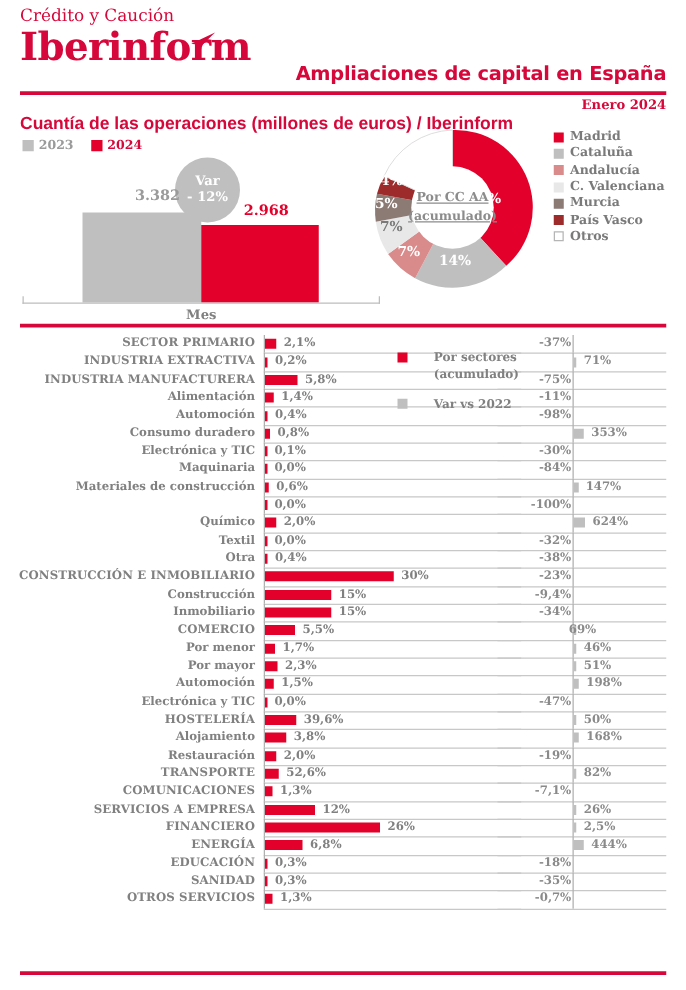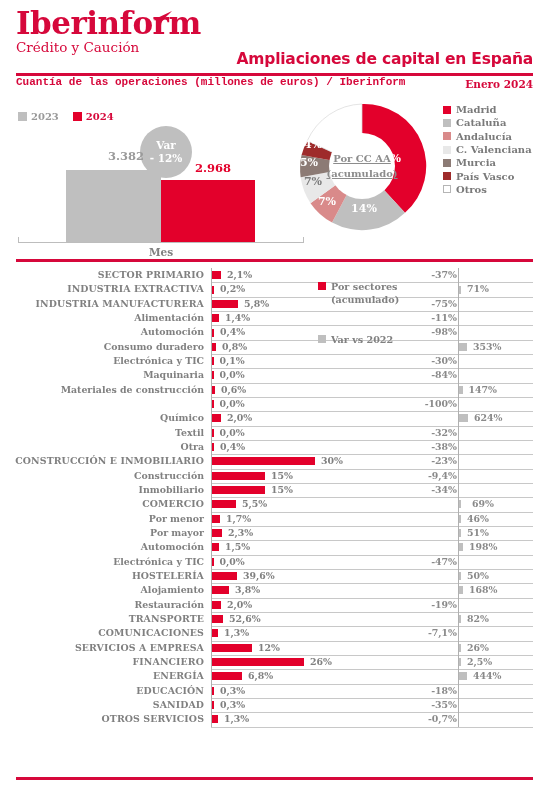--- a/index.html
+++ b/index.html
@@ -23,22 +23,22 @@
     font-size:13.5px;color:#D6083B;line-height:16px;margin-top:-1px;
   }
   #doc-title{
     right:16px;top:50px;text-align:right;
     font-family:"DejaVu Sans","Liberation Sans",sans-serif;
     font-weight:bold;font-size:15.5px;color:#D6083B;white-space:nowrap;
     letter-spacing:-0.2px;
   }
   #rule-top{left:16px;top:73px;width:517px;height:2.5px;background:#D6083B;}
   #sub-left{
-    left:16px;top:76px;font-weight:bold;font-size:11px;color:#D6083B;
-    font-family:Liberation Mono, monospace;white-space:nowrap;
+    left:16px;top:90px;font-weight:bold;font-size:14px;color:#D6083B;
+    font-family:Liberation Sans, sans-serif;white-space:nowrap;
   }
   #sub-right{
     right:16px;top:78px;font-weight:bold;font-size:10.5px;color:#D6083B;
     font-family:"DejaVu Serif","Liberation Serif",serif;white-space:nowrap;
   }
 
   
   #bar-legend{left:18px;top:111px;display:flex;gap:14px;align-items:center;}
   .lg{display:flex;align-items:center;gap:4px;font-weight:bold;font-size:10px;}
   .sw{width:9px;height:9px;display:inline-block;}
@@ -100,39 +100,39 @@
   .sbar{position:absolute;left:212px;top:3.2px;height:8px;background:#E3002B;}
   .sval{position:absolute;top:1px;font-weight:bold;font-size:9.4px;color:#808080;white-space:nowrap;}
 
   .vneg{position:absolute;top:1px;right:92px;width:70px;text-align:right;
     font-weight:bold;font-size:9.4px;color:#8a8a8a;white-space:nowrap;}
   .vbar{position:absolute;left:459px;top:3.2px;height:8px;background:#BFBFBF;}
   .vpos{position:absolute;top:1px;font-weight:bold;font-size:9.4px;color:#8a8a8a;white-space:nowrap;}
 
   
   #tbl-legend{left:318px;top:280px;width:100px;}
-  .tl-row{display:flex;align-items:flex-start;gap:5px;
+  .tl-row{display:flex;align-items:flex-start;gap:21px;
     font-weight:bold;font-size:9.6px;color:#808080;white-space:nowrap;}
   .tl-sw{width:8px;height:8px;display:inline-block;margin-top:2px;flex:none;}
   .tl-txt{line-height:13px;}
 
   #rule-bottom{left:16px;top:777px;width:517px;height:3px;background:#D6083B;}
 </style>
 </head>
 <body>
 
 <div class="abs" id="logo-block">
+  <div id="logo-sub">Crédito y Caución</div>
   <div style="position:relative;">
     <div id="logo-word">Iberinform</div>
     <svg class="abs" id="logo-mark" width="26" height="20" viewBox="0 0 26 20">
       <path d="M25 1 L6 10 L13 11 L9 19 L14.5 10.5 L25 1 Z" fill="#D6083B"></path>
       <path d="M25 1 L11.5 11.5 L13.5 12 Z" fill="#D6083B"></path>
     </svg>
   </div>
-  <div id="logo-sub">Crédito y Caución</div>
 </div>
 
 <div class="abs" id="doc-title">Ampliaciones de capital en España</div>
 <div class="abs" id="rule-top"></div>
 <div class="abs" id="sub-left">Cuantía de las operaciones (millones de euros) / Iberinform</div>
 <div class="abs" id="sub-right">Enero 2024</div>
 
 <div class="abs" id="bar-legend">
   <span class="lg lg-2023">
     <span class="sw"></span>
@@ -384,21 +384,21 @@
       <div class="hl2" style="left: 398px; width: 135px;"></div>
     </div>
     <div class="row">
       <div class="lbl major">COMERCIO</div>
       <div class="vline"></div>
       <div class="sbar" style="width: 24px;"></div>
       <div class="sval" style="left: 242px;">5,5%</div>
       <div class="hl"></div>
       <div class="vline2"></div>
       <div class="vbar" style="width: 2px;"></div>
-      <div class="vpos" style="left: 472px;">69%</div>
+      <div class="vpos" style="left: 455px;">69%</div>
       <div class="hl2" style="left: 398px; width: 135px;"></div>
     </div>
     <div class="row">
       <div class="lbl">Por menor</div>
       <div class="vline"></div>
       <div class="sbar" style="width: 8px;"></div>
       <div class="sval" style="left: 226px;">1,7%</div>
       <div class="hl"></div>
       <div class="vline2"></div>
       <div class="vbar" style="width: 2px;"></div>
@@ -556,19 +556,19 @@
   </div>
 
 <div class="abs" id="tbl-legend">
   <div class="tl-row">
     <span class="tl-sw" style="background:#E3002B"></span>
     <span class="tl-txt">
       <span>Por sectores</span><br>
       <span>(acumulado)</span>
     </span>
   </div>
-  <div class="tl-row" style="margin-top:27px">
+  <div class="tl-row" style="margin-top:11px">
     <span class="tl-sw" style="background:#BFBFBF"></span>
     <span class="tl-txt">Var vs 2022</span>
   </div>
 </div>
 
 <div class="abs" id="rule-bottom"></div>
 
 </body></html>

